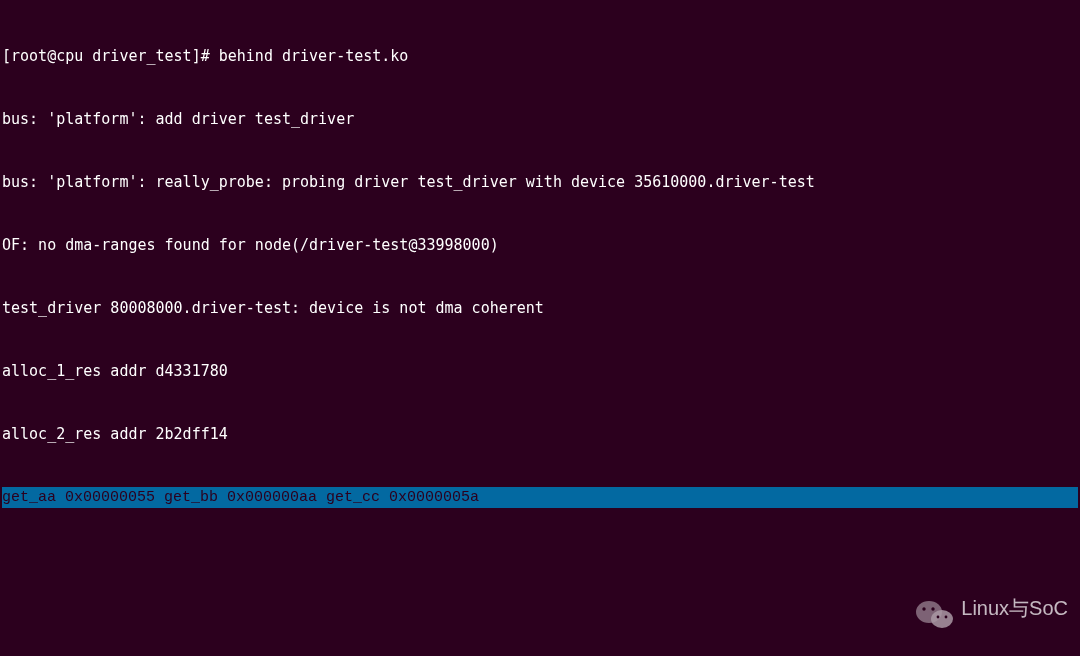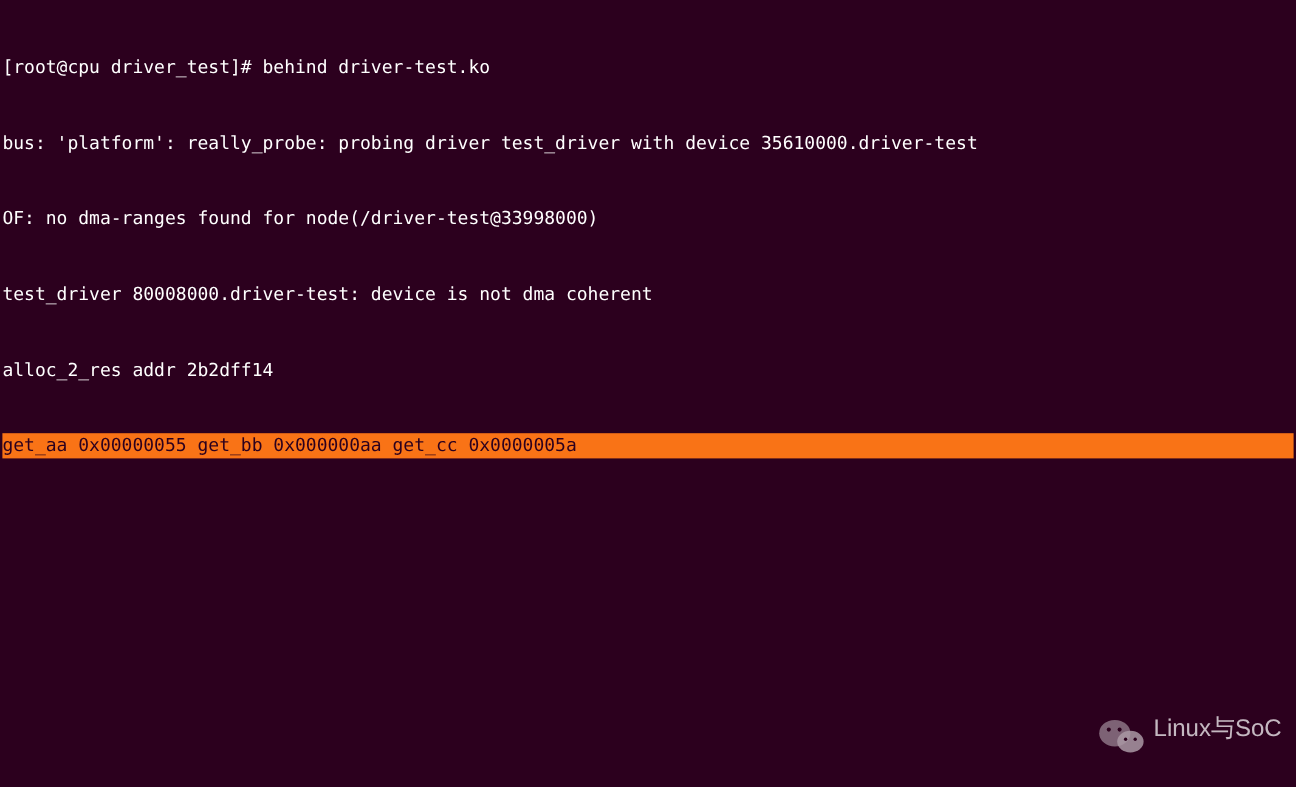--- a/index.html
+++ b/index.html
@@ -18,24 +18,25 @@
   .terminal {
     padding: 4px 2px 0 2px;
     white-space: pre;
     letter-spacing: 0;
   }
   .line {
     display: block;
     white-space: pre;
   }
   .hl {
-    background: #f97316;
+    background: #0369a1;
     color: #2c001e;
     display: block;
     white-space: pre;
+    font-family: Liberation Mono, monospace;
   }
   .prompt .user { color: #ffffff; text-align: right; }
   .watermark {
     position: absolute;
     right: 12px;
     bottom: 22px;
     display: flex;
     align-items: flex-start;
     gap: 6px;
     color: rgba(255,255,255,0.85);
@@ -44,23 +45,25 @@
     pointer-events: none;
     opacity: 0.85;
   }
   .watermark svg { opacity: 0.7; }
 </style>
 </head>
 <body>
 
 <div class="terminal">
   <span class="line prompt"><span class="user">[root@cpu driver_test]# </span><span>behind driver-test.ko</span></span>
+  <span class="line">bus: 'platform': add driver test_driver</span>
   <span class="line">bus: 'platform': really_probe: probing driver test_driver with device 35610000.driver-test</span>
   <span class="line">OF: no dma-ranges found for node(/driver-test@33998000)</span>
   <span class="line">test_driver 80008000.driver-test: device is not dma coherent</span>
+  <span class="line">alloc_1_res addr d4331780</span>
   <span class="line">alloc_2_res addr 2b2dff14</span>
   <span class="hl">get_aa 0x00000055 get_bb 0x000000aa get_cc 0x0000005a</span>
   
   
   
   
   
   
   
   

